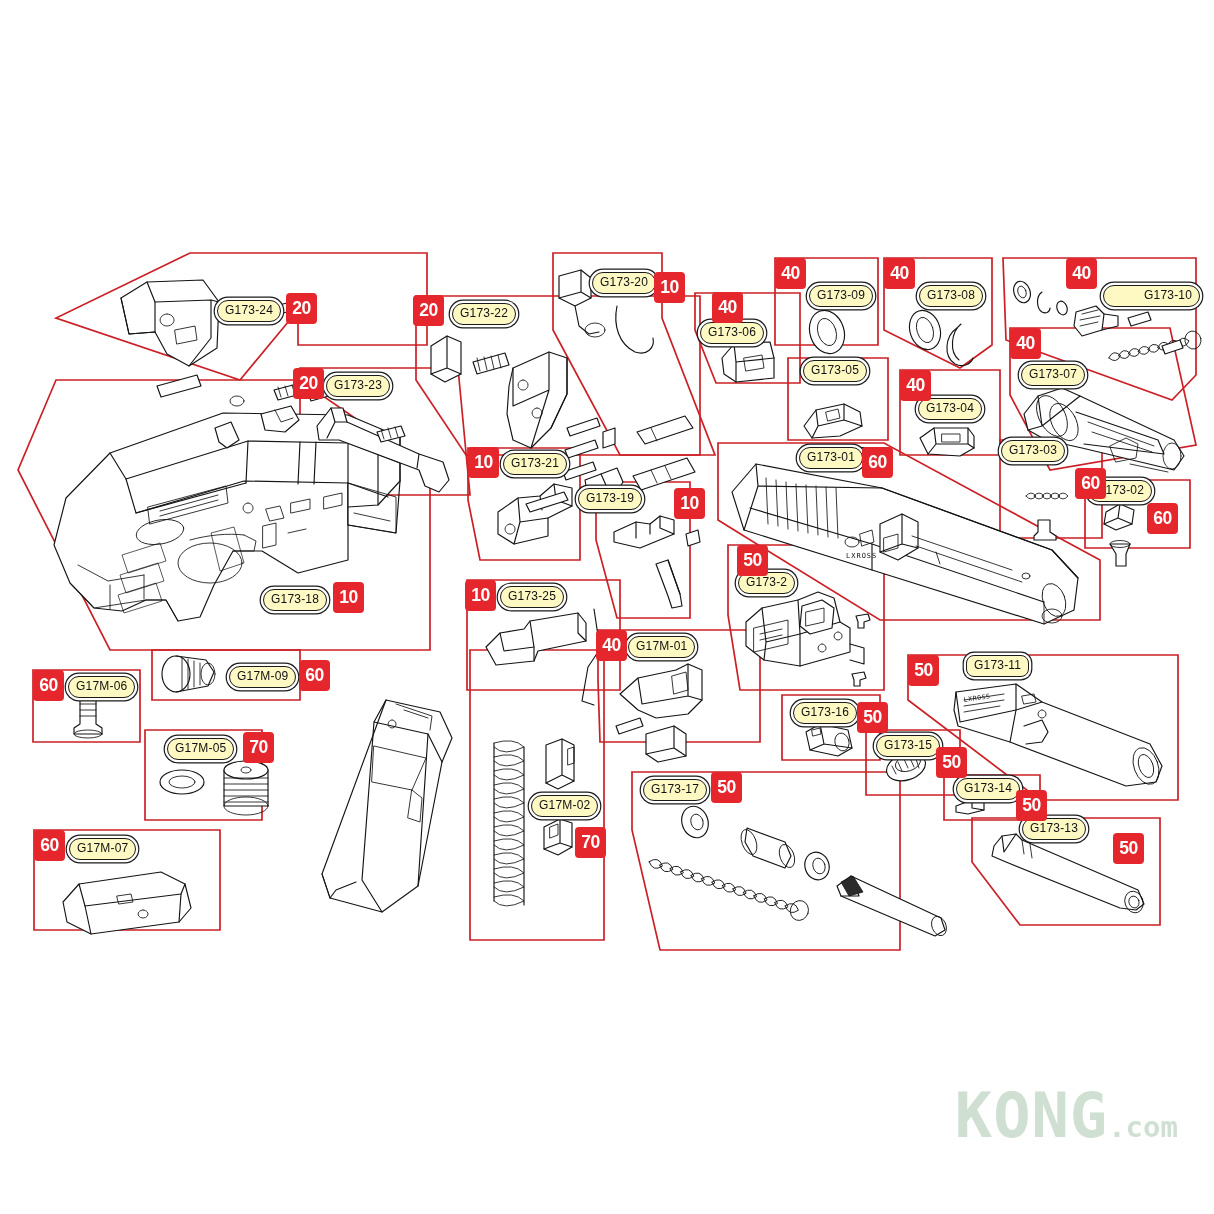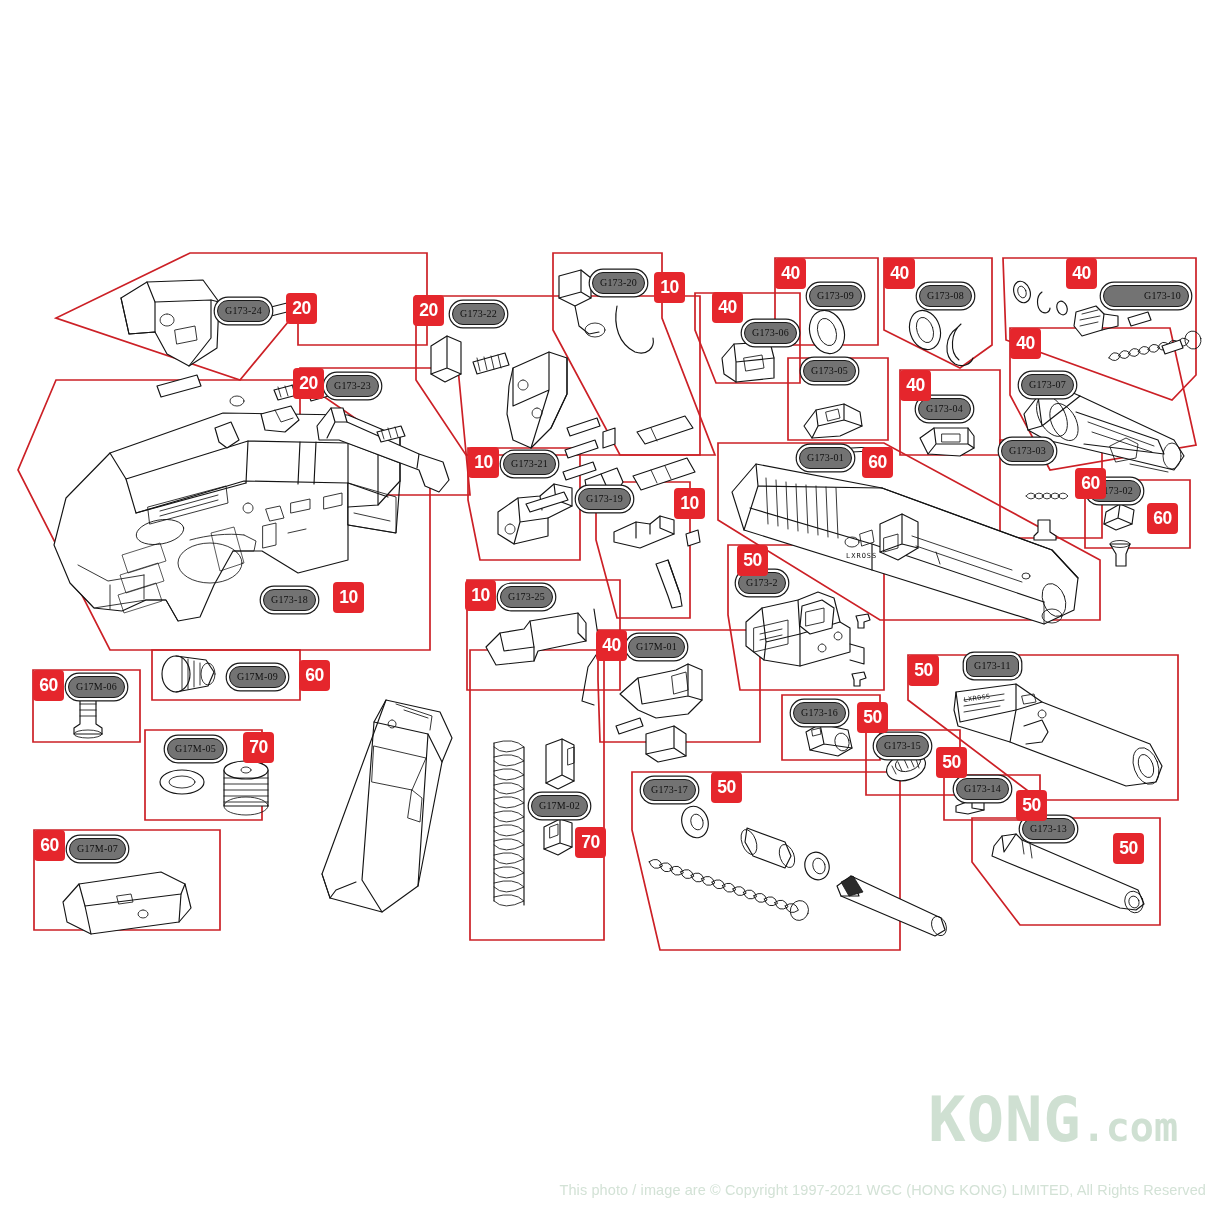--- a/index.html
+++ b/index.html
@@ -8,34 +8,34 @@
     width:1214px;height:1214px;overflow:hidden;position:relative;
     font-family:"Liberation Sans","DejaVu Sans",sans-serif;
     -webkit-font-smoothing:antialiased;
   }
   #sheet{position:absolute;inset:0;width:1214px;height:1214px;}
   svg#art{position:absolute;left:0;top:0;width:1214px;height:1214px;}
 
   
   .pill{
     position:absolute;
-    background:#737373;
+    background:#fef9c3;
     border:1.6px solid #1a1a1a;
     border-radius:11px;
     box-shadow:0 0 0 2.2px #ffffff, 0 0 0 3.4px #1a1a1a;
     color:#111111;
-    font-size:10px;
+    font-size:12px;
     font-weight:400;
     letter-spacing:.2px;
     line-height:17px;
     height:17px;
     padding:1px 7px 2px 7px;
     white-space:nowrap;
     z-index:40;
-    font-family:Liberation Serif, serif;
+    font-family:Liberation Sans, sans-serif;
   }
 
   
   .badge{
     position:absolute;
     width:31px;height:31px;
     border-radius:4px;
     display:flex;align-items:center;justify-content:center;
     color:#ffffff;
     font-size:17.5px;
@@ -57,21 +57,21 @@
   #wm .l1{
     font-size:62px;font-weight:bold;letter-spacing:1px;
     color:#cfe0d2;line-height:54px;
     font-family:"DejaVu Sans Mono","Liberation Mono",monospace;
   }
   #wm .l2{
     font-size:62px;font-weight:bold;letter-spacing:1px;
     color:#cfe0d2;line-height:58px;
     font-family:"DejaVu Sans Mono","Liberation Mono",monospace;
   }
-  #wm .dotcom{font-size:40px;letter-spacing:0;}
+  #wm .dotcom{font-size:29px;letter-spacing:0;}
   #copy{
     position:absolute;left:0;right:8px;bottom:16px;
     text-align:right;
     font-size:14.5px;
     color:#d3e2d6;
     z-index:5;
     letter-spacing:.1px;
     font-family:"Liberation Sans","DejaVu Sans",sans-serif;
     pointer-events:none;user-select:none;
   }
@@ -553,21 +553,21 @@
       <div class="pill" style="left: 217px; top: 300px;">G173-24</div>
       <div class="badge" style="left: 293px; top: 368px; background: rgb(229, 38, 44); color: rgb(255, 255, 255);">20</div>
       <div class="pill" style="left: 326px; top: 375px;">G173-23</div>
       <div class="badge" style="left: 333px; top: 582px; background: rgb(229, 38, 44); color: rgb(255, 255, 255);">10</div>
       <div class="pill" style="left: 263px; top: 589px;">G173-18</div>
       <div class="badge" style="left: 413px; top: 295px; background: rgb(229, 38, 44); color: rgb(255, 255, 255);">20</div>
       <div class="pill" style="left: 452px; top: 303px;">G173-22</div>
       <div class="badge" style="left: 654px; top: 272px; background: rgb(229, 38, 44); color: rgb(255, 255, 255);">10</div>
       <div class="pill" style="left: 592px; top: 272px;">G173-20</div>
       <div class="badge" style="left: 712px; top: 292px; background: rgb(229, 38, 44); color: rgb(255, 255, 255);">40</div>
-      <div class="pill" style="left: 700px; top: 322px; margin-left: 44px;">G173-06</div>
+      <div class="pill" style="left: 700px; top: 322px;">G173-06</div>
       <div class="badge" style="left: 468px; top: 447px; background: rgb(229, 38, 44); color: rgb(255, 255, 255);">10</div>
       <div class="pill" style="left: 503px; top: 453px;">G173-21</div>
       <div class="badge" style="left: 674px; top: 488px; background: rgb(229, 38, 44); color: rgb(255, 255, 255);">10</div>
       <div class="pill" style="left: 578px; top: 488px;">G173-19</div>
       <div class="badge" style="left: 465px; top: 580px; background: rgb(229, 38, 44); color: rgb(255, 255, 255);">10</div>
       <div class="pill" style="left: 500px; top: 586px;">G173-25</div>
       <div class="badge" style="left: 596px; top: 630px; background: rgb(229, 38, 44); color: rgb(255, 255, 255);">40</div>
       <div class="pill" style="left: 628px; top: 636px;">G17M-01</div>
       <div class="badge" style="left: 575px; top: 827px; background: rgb(229, 38, 44); color: rgb(255, 255, 255);">70</div>
       <div class="pill" style="left: 531px; top: 795px;">G17M-02</div>
@@ -582,21 +582,21 @@
       <div class="badge" style="left: 775px; top: 258px; background: rgb(229, 38, 44); color: rgb(255, 255, 255);">40</div>
       <div class="pill" style="left: 809px; top: 285px;">G173-09</div>
       <div class="badge" style="left: 884px; top: 258px; background: rgb(229, 38, 44); color: rgb(255, 255, 255);">40</div>
       <div class="pill" style="left: 919px; top: 285px;">G173-08</div>
       <div class="badge" style="left: 1066px; top: 258px; background: rgb(229, 38, 44); color: rgb(255, 255, 255);">40</div>
       <div class="pill" style="left: 1103px; top: 285px; padding-left: 40px;">G173-10</div>
       <div class="pill" style="left: 803px; top: 360px;">G173-05</div>
       <div class="badge" style="left: 900px; top: 370px; background: rgb(229, 38, 44); color: rgb(255, 255, 255);">40</div>
       <div class="pill" style="left: 918px; top: 398px;">G173-04</div>
       <div class="badge" style="left: 1010px; top: 328px; background: rgb(229, 38, 44); color: rgb(255, 255, 255);">40</div>
-      <div class="pill" style="left: 1021px; top: 374px;">G173-07</div>
+      <div class="pill" style="left: 1021px; top: 364px;">G173-07</div>
       <div class="badge" style="left: 1075px; top: 468px; background: rgb(229, 38, 44); color: rgb(255, 255, 255);">60</div>
       <div class="pill" style="left: 1001px; top: 440px;">G173-03</div>
       <div class="badge" style="left: 1147px; top: 503px; background: rgb(229, 38, 44); color: rgb(255, 255, 255);">60</div>
       <div class="pill" style="left: 1088px; top: 480px;">G173-02</div>
       <div class="badge" style="left: 862px; top: 447px; background: rgb(229, 38, 44); color: rgb(255, 255, 255);">60</div>
       <div class="pill" style="left: 799px; top: 447px;">G173-01</div>
       <div class="badge" style="left: 737px; top: 545px; background: rgb(229, 38, 44); color: rgb(255, 255, 255);">50</div>
       <div class="pill" style="left: 738px; top: 572px;">G173-2</div>
       <div class="badge" style="left: 908px; top: 655px; background: rgb(229, 38, 44); color: rgb(255, 255, 255);">50</div>
       <div class="pill" style="left: 966px; top: 655px; border-radius: 8px;">G173-11</div>
@@ -608,15 +608,14 @@
       <div class="pill" style="left: 956px; top: 778px;">G173-14</div>
       <div class="badge" style="left: 1113px; top: 833px; background: rgb(229, 38, 44); color: rgb(255, 255, 255);">50</div>
       <div class="pill" style="left: 1022px; top: 818px;">G173-13</div>
       <div class="badge" style="left: 711px; top: 772px; background: rgb(229, 38, 44); color: rgb(255, 255, 255);">50</div>
       <div class="pill" style="left: 643px; top: 779px;">G173-17</div>
     </div>
 
   <div id="wm">
     <div class="l2"><span>KONG</span><span class="dotcom">.com</span></div>
   </div>
-  <div id="copy">This photo / image are © Copyright 1997-2021 WGC (HONG KONG) LIMITED, All Rights Reserved</div>
 
 </div>
 
 </body></html>

